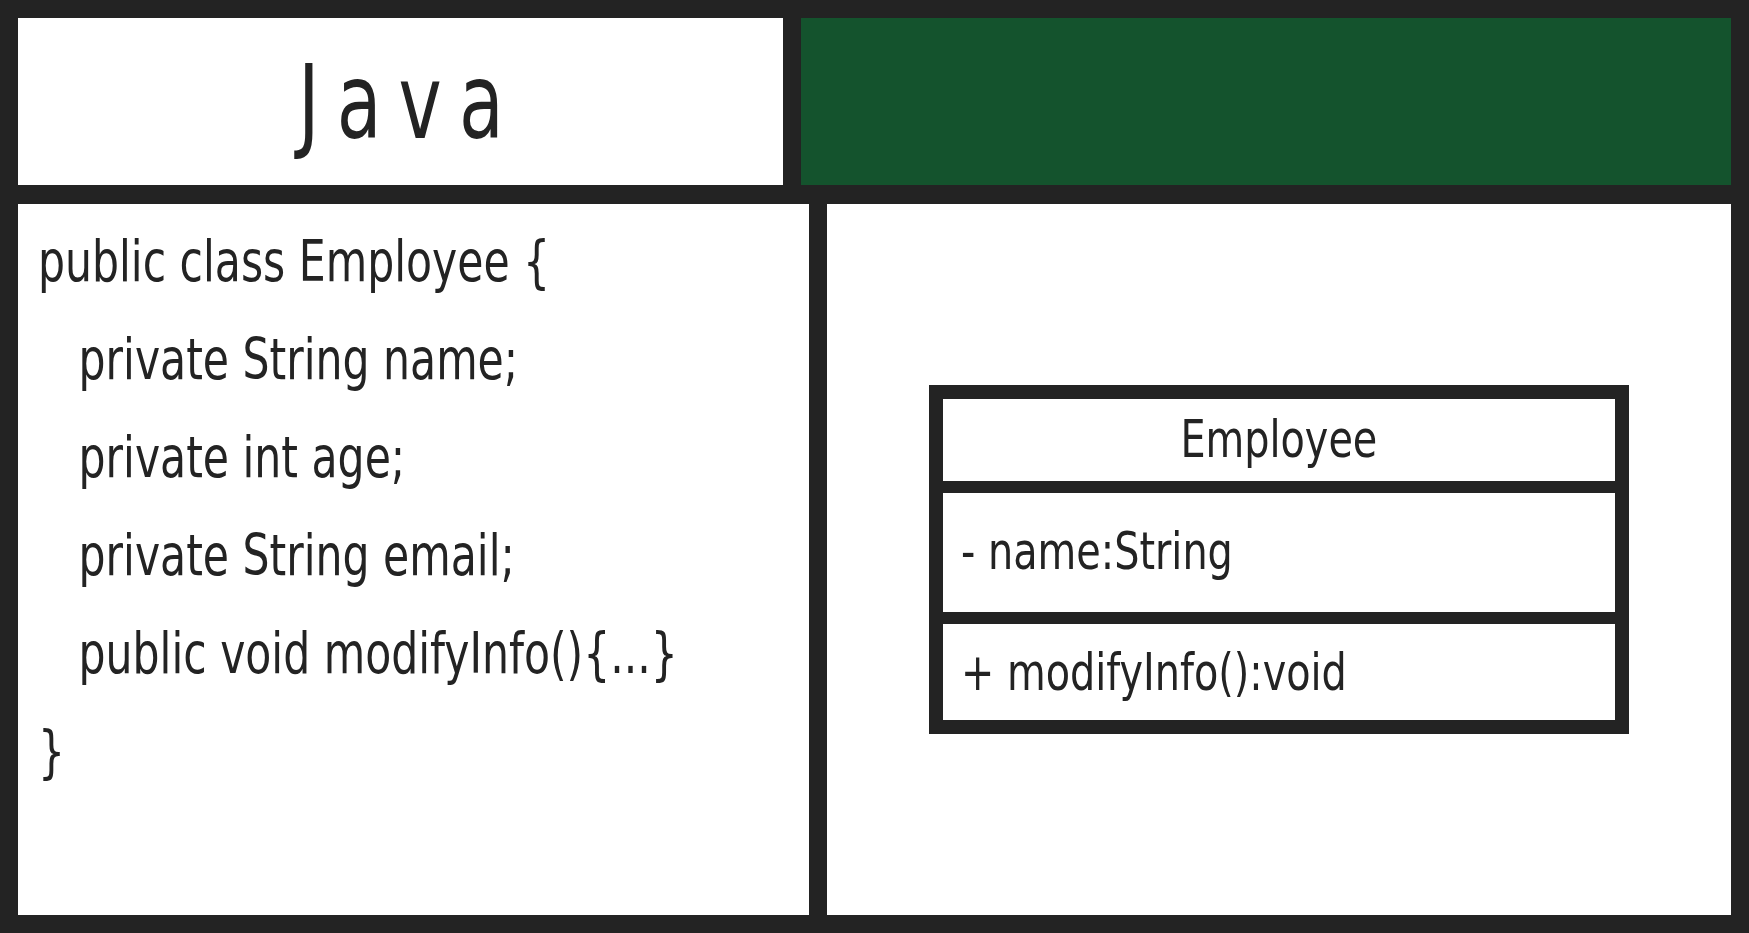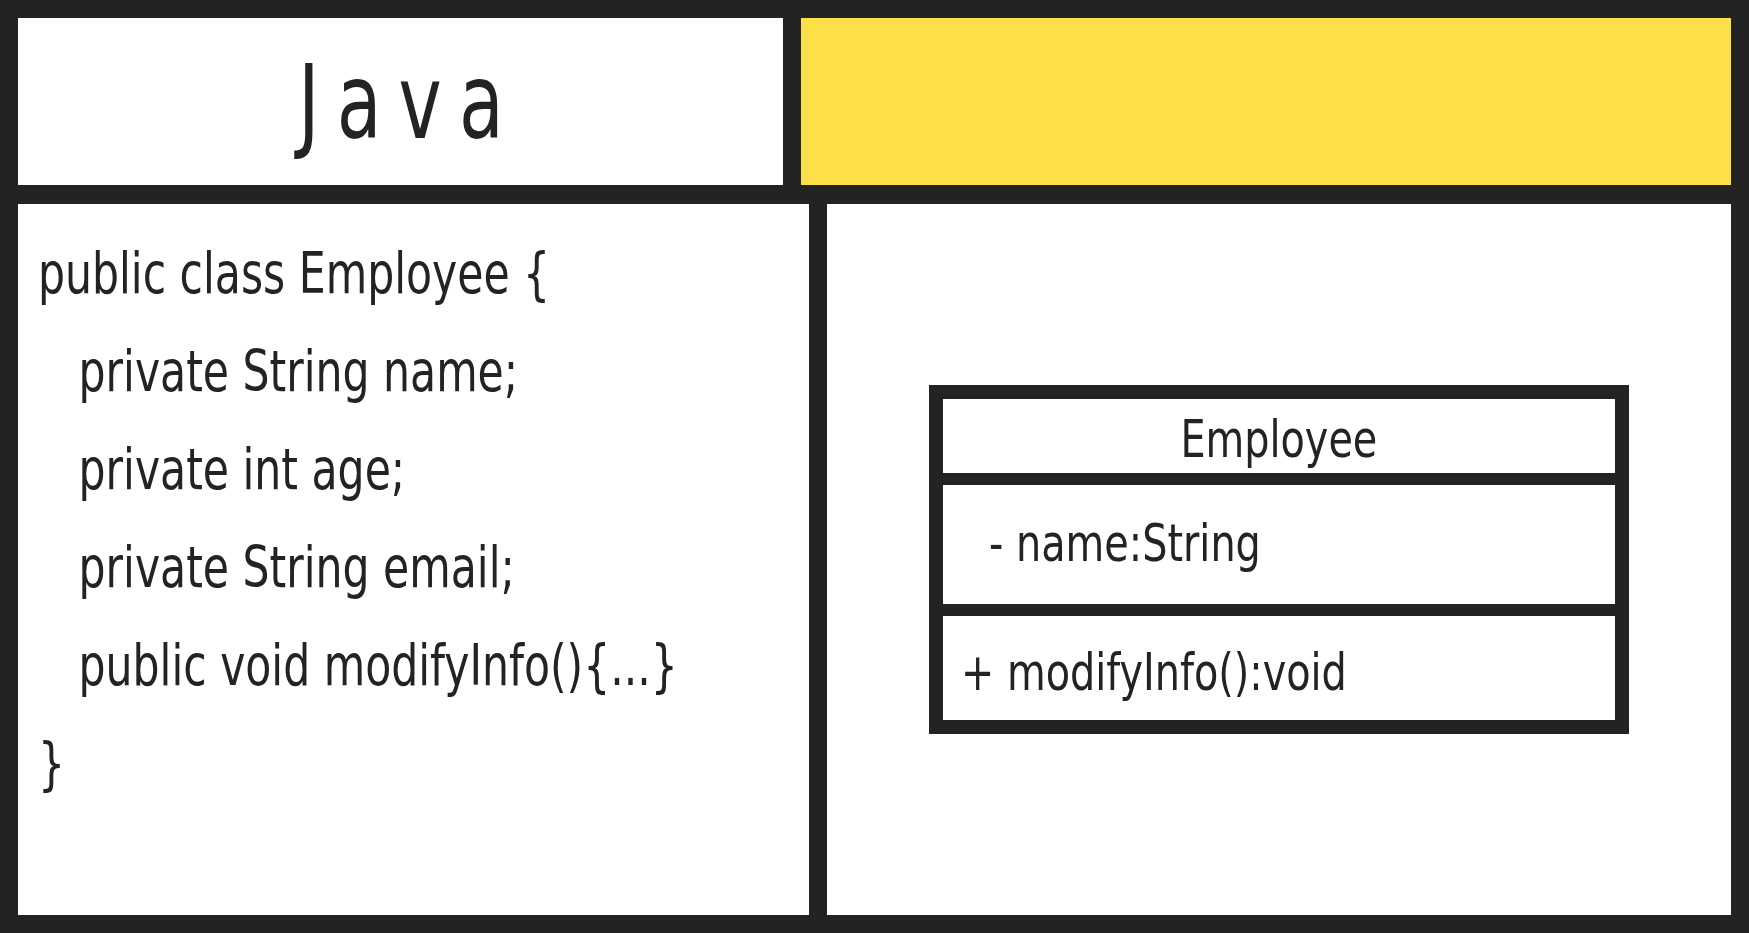--- a/index.html
+++ b/index.html
@@ -15,21 +15,21 @@
   }
 
   
   #comparison-table {
     position: absolute;
     left: 0;
     top: 0;
     width: 1749px;
     height: 933px;
     box-sizing: border-box;
-    background: #fde047;
+    background: #14532d;
     border: 18px solid #232323;
     display: flex;
     flex-direction: column;
   }
 
   
   .header-row {
     display: flex;
     flex: 0 0 186px;
     border-bottom: 19px solid #232323;
@@ -81,21 +81,21 @@
     letter-spacing: 22px;
     text-indent: 22px;
   }
   .header-title.uml {
     letter-spacing: 2px;
     text-indent: 2px;
   }
 
   
   .code-block {
-    padding: 20px 0 0 20px;
+    padding: 8px 0 0 20px;
     box-sizing: border-box;
   }
   .code-line {
     color: #232323;
     font-family: "Liberation Sans Narrow", "DejaVu Sans Condensed", "Liberation Sans", sans-serif;
     font-size: 57px;
     line-height: 98px;
     white-space: pre;
     transform: scaleX(0.83);
     transform-origin: left center;
@@ -118,21 +118,21 @@
   }
   .uml-compartment {
     box-sizing: border-box;
     padding: 0 18px;
   }
   .uml-compartment + .uml-compartment {
     border-top: 12px solid #232323;
   }
   .uml-name {
     text-align: center;
-    padding: 12px 0 6px;
+    padding: 12px 0 14px;
   }
   .uml-text {
     color: #232323;
     font-family: "Liberation Sans Narrow", "DejaVu Sans Condensed", "Liberation Sans", sans-serif;
     font-size: 52px;
     line-height: 1.08;
     white-space: pre;
     display: inline-block;
     transform: scaleX(0.85);
   }
@@ -142,24 +142,23 @@
   .uml-attrs .uml-text,
   .uml-methods .uml-text {
     transform-origin: left center;
   }
   .uml-attrs {
     padding-top: 16px;
     padding-bottom: 16px;
   }
   .uml-attr-row {
     padding: 14px 0 16px;
-    margin-left: 28px;
   }
   .uml-methods {
-    padding-top: 24px;
+    padding-top: 16px;
     padding-bottom: 18px;
   }
   .uml-method-row {
     padding: 4px 0 2px;
   }
 </style>
 </head>
 <body>
 
 <div id="comparison-table">

